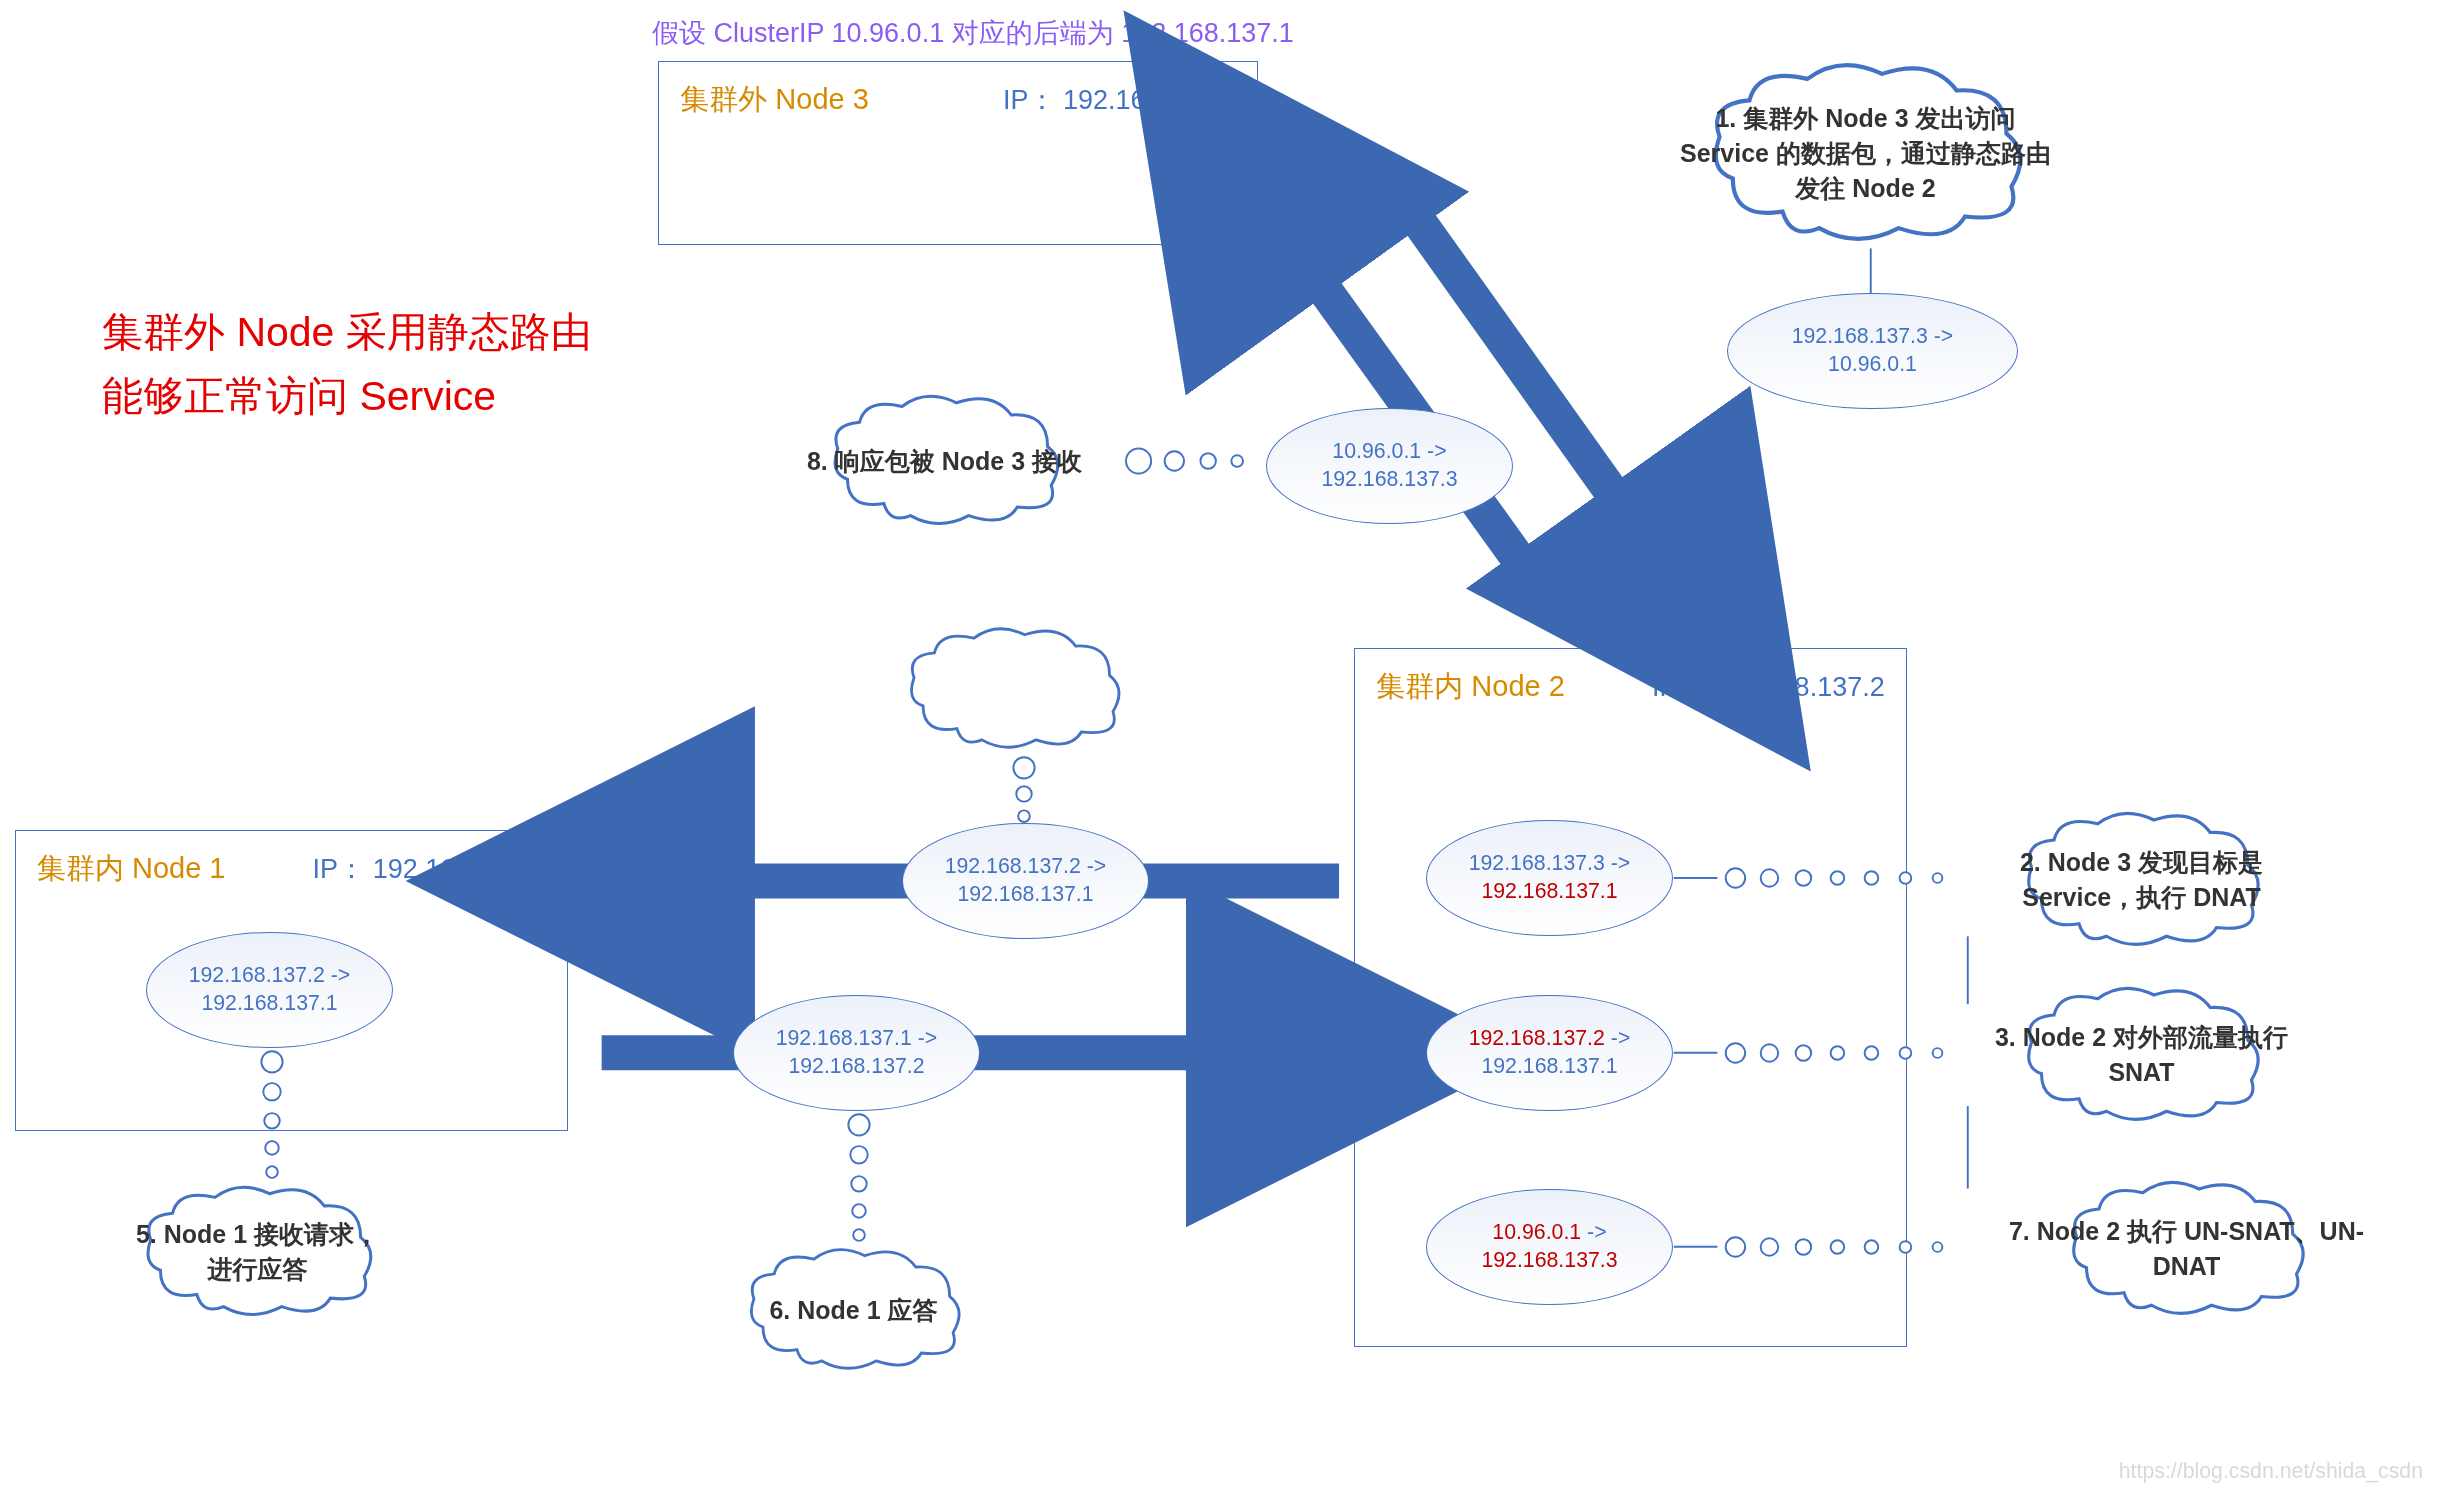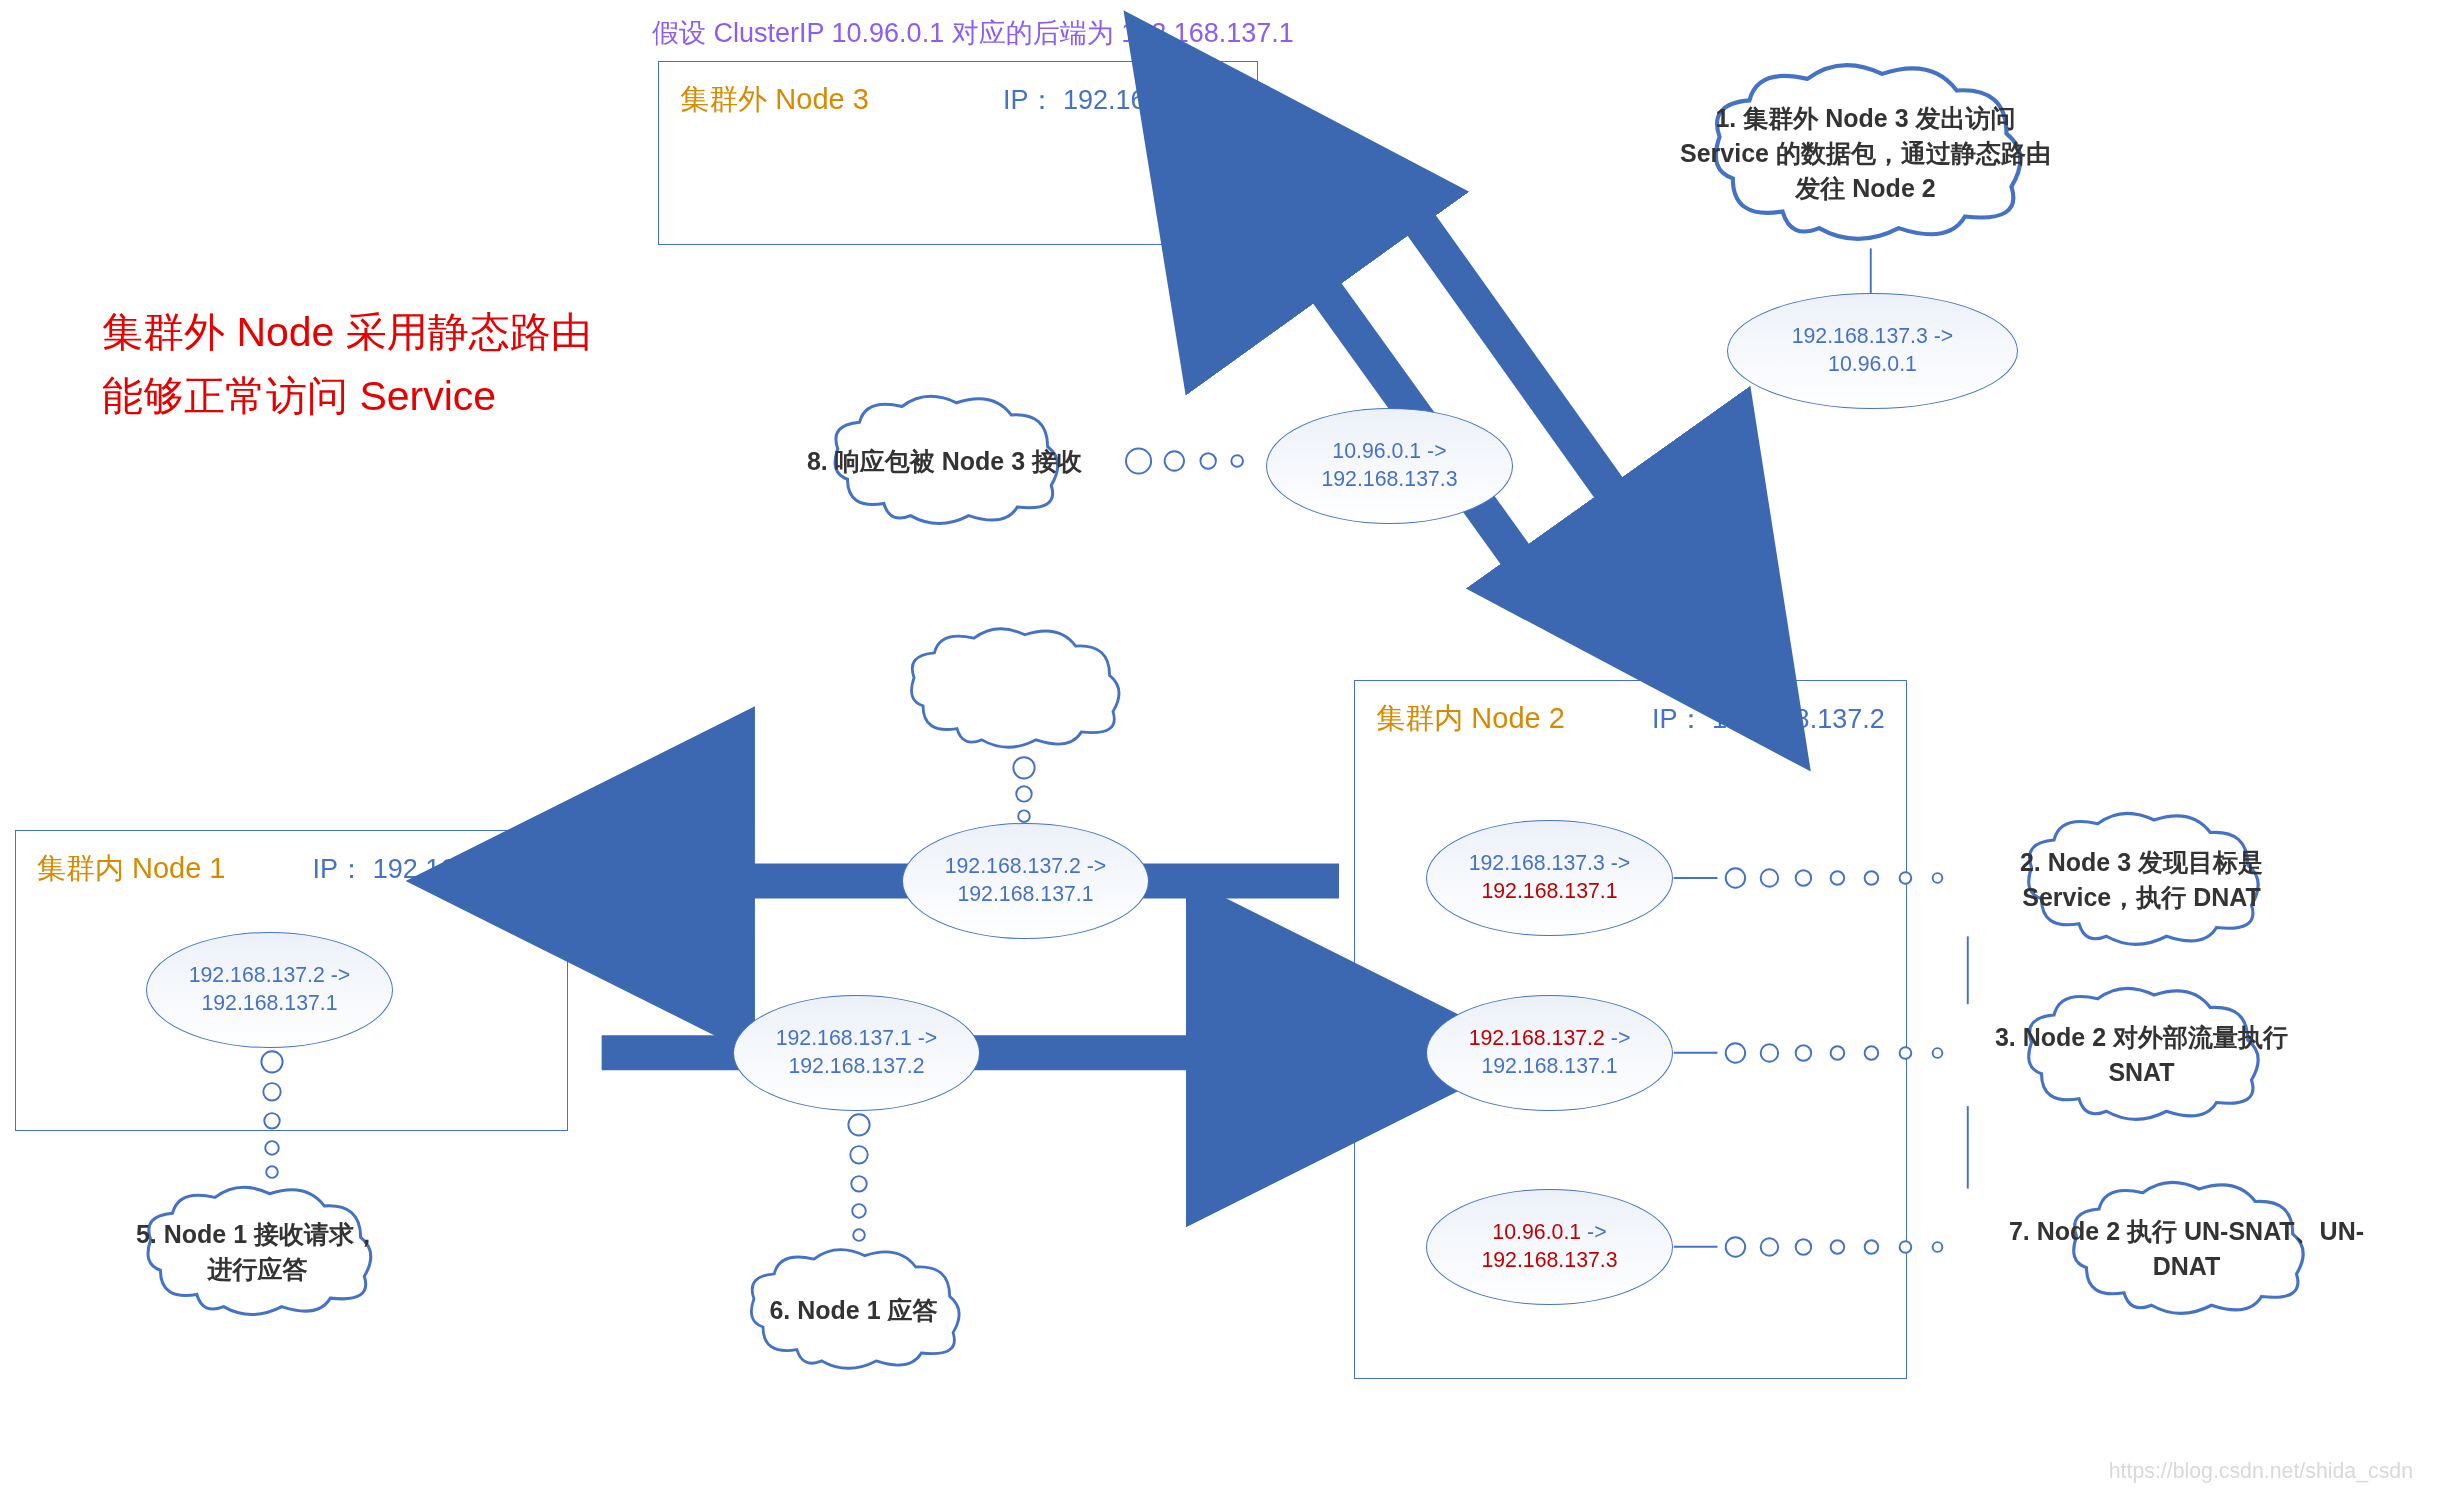--- a/index.html
+++ b/index.html
@@ -81,21 +81,21 @@
 
 <div class="abs node-box" style="left:14.6px; top:830px; width:553px; height:301px;">
   <div class="node-title">
     <span class="orange-label">集群内 Node 1</span>
     <span class="ip-label">
       <span>IP：</span>&nbsp;<span>192.168.137.1</span>
     </span>
   </div>
 </div>
 
-<div class="abs node-box" style="left:1354px; top:680px; width:553px; height:699px;">
+<div class="abs node-box" style="left:1354px; top:648px; width:553px; height:699px;">
   <div class="node-title">
     <span class="orange-label">集群内 Node 2</span>
     <span class="ip-label">
       <span>IP：</span>&nbsp;<span>192.168.137.2</span>
     </span>
   </div>
 </div>
 
 <svg class="abs" style="left:0; top:0;" width="2452" height="1501" viewBox="0 0 2527 1547">
   <defs>
@@ -265,14 +265,14 @@
 <svg class="abs thought-trail" style="left:1716px; top:1208px;" width="238" height="78" viewBox="0 0 245 80">
   <circle cx="20" cy="40" r="10"></circle>
     <circle cx="55" cy="40" r="9"></circle>
     <circle cx="90" cy="40" r="8"></circle>
     <circle cx="125" cy="40" r="7"></circle>
     <circle cx="160" cy="40" r="7"></circle>
     <circle cx="195" cy="40" r="6"></circle>
     <circle cx="228" cy="40" r="5"></circle>
 </svg>
 
-<div class="abs watermark" style="right:39px; bottom:17.5px;">https://blog.csdn.net/shida_csdn</div>
+<div class="abs watermark" style="right:29px; bottom:17.5px;">https://blog.csdn.net/shida_csdn</div>
 
 
 </body></html>

